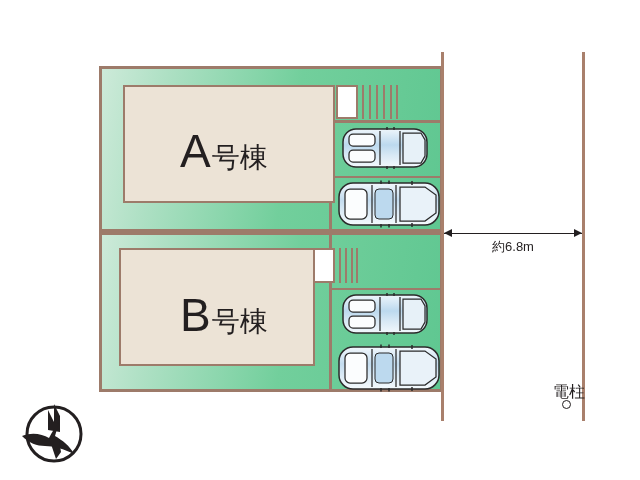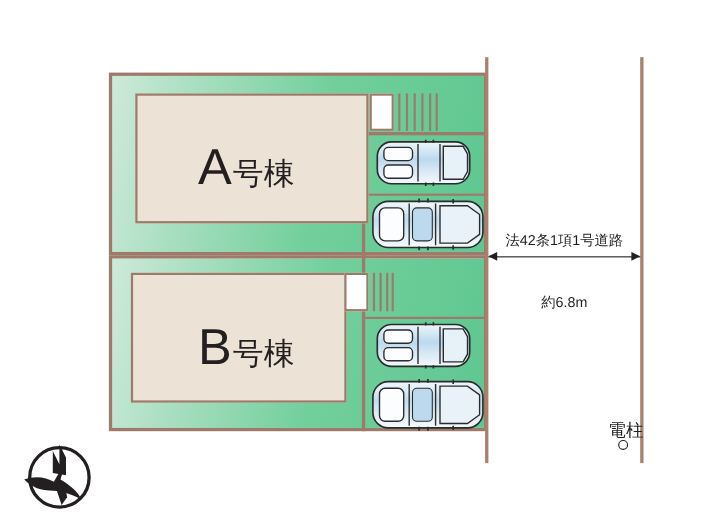--- a/index.html
+++ b/index.html
@@ -62,21 +62,21 @@
   .dim-head.right{
     border-top:4px solid transparent;border-bottom:4px solid transparent;
     border-left:8px solid #231f20;
   }
   .road-label{
     position:absolute;text-align:center;font-size:13px;line-height:15px;
     color:#231f20;white-space:nowrap;
   }
   .road-sub{
     position:absolute;text-align:center;font-size:13px;line-height:15px;
-    color:#231f20;white-space:nowrap;margin-top:28px;
+    color:#231f20;white-space:nowrap;
   }
 
   
   .pole-label{
     position:absolute;font-size:16px;line-height:13px;color:#231f20;white-space:nowrap;
   }
   .pole-dot{
     position:absolute;width:9px;height:9px;border:1px solid #231f20;border-radius:50%;
     background:#ffffff;box-sizing:border-box;
   }
@@ -219,21 +219,20 @@
       <path d="M88 8 L88 1 M88 95 L88 88" stroke="#2b2b2b" stroke-width="3"></path>
       <path d="M104 8 L104 1 M104 95 L104 88" stroke="#2b2b2b" stroke-width="3"></path>
       <path d="M150 10 L150 2" stroke="#2b2b2b" stroke-width="3"></path>
       <path d="M150 94 L150 86" stroke="#2b2b2b" stroke-width="3"></path>
     </svg>
   </div>
 
   <div class="road-edge" style="left:441px;top:52px;height:369px;"></div>
   <div class="road-edge" style="left:582px;top:52px;height:369px;"></div>
 
-  <div class="road-label" style="left:443px;top:211px;width:140px;">法42条1項1号道路</div>
 
   <div class="dim" style="left:444px;top:233px;width:138px;"></div>
   <div class="dim-head left" style="left:444px;top:229px;"></div>
   <div class="dim-head right" style="left:574px;top:229px;"></div>
 
   <div class="road-sub" style="left:443px;top:239px;width:140px;">約6.8m</div>
 
   <div class="pole-label" style="left:553px;top:385px;">電柱</div>
   <div class="pole-dot" style="left:562px;top:400px;"></div>
 

